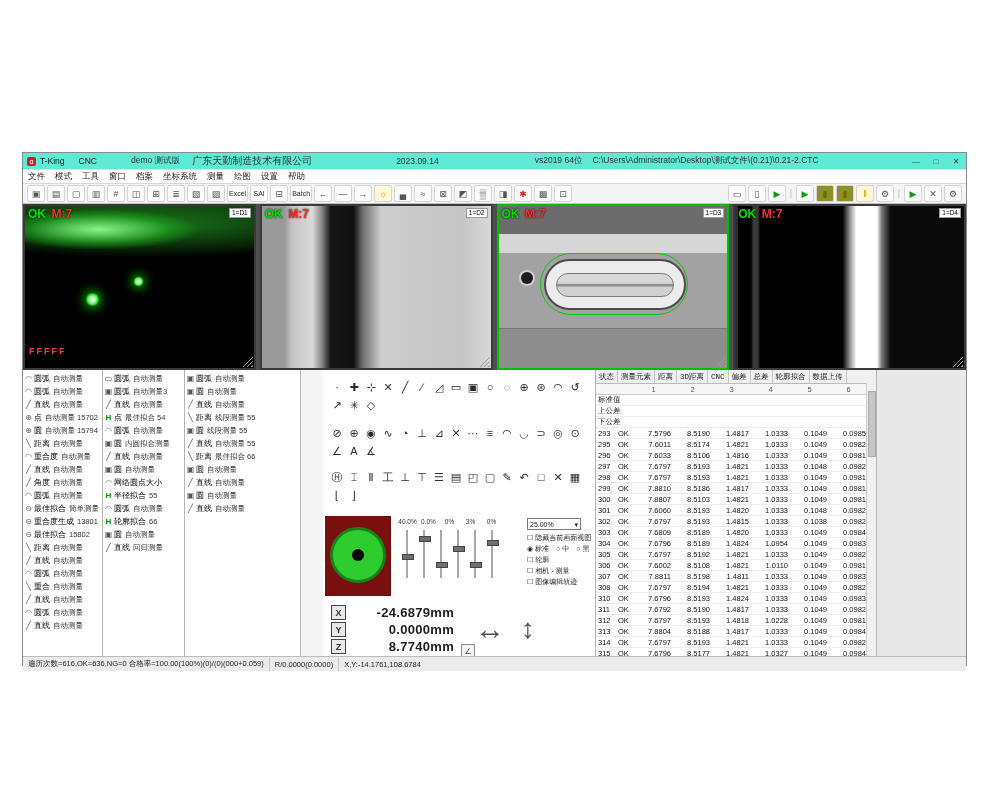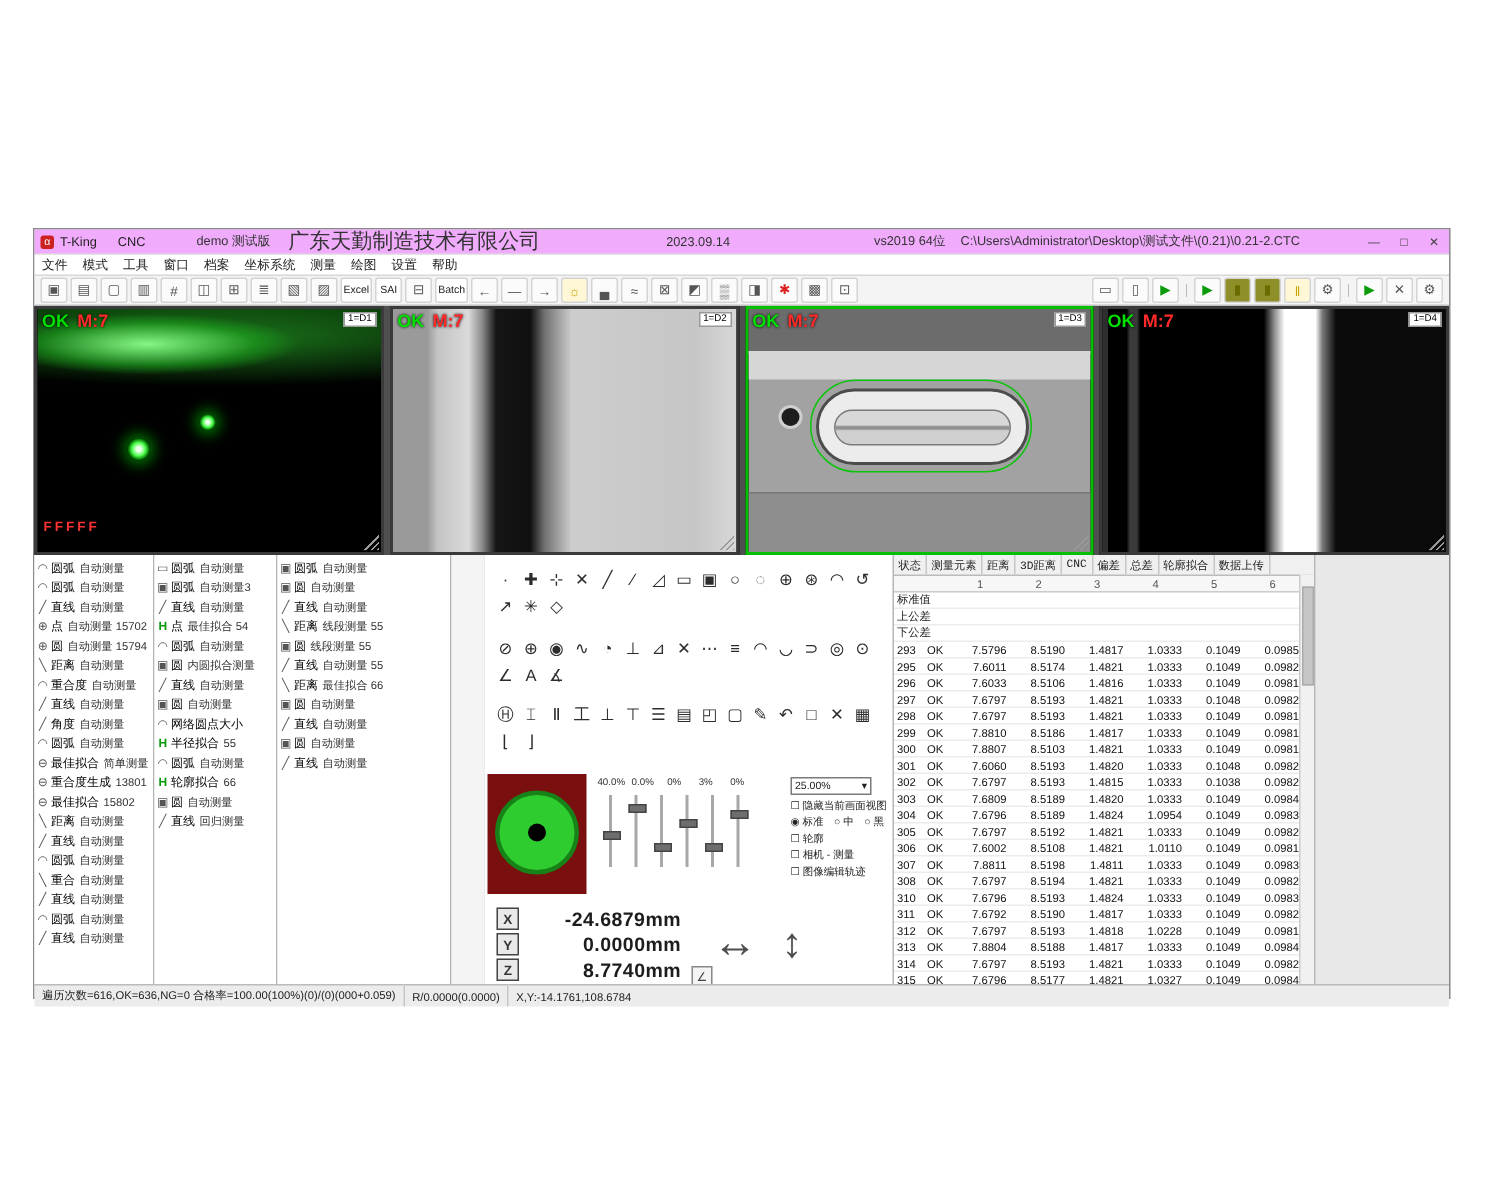--- a/index.html
+++ b/index.html
@@ -1,26 +1,26 @@
 <!DOCTYPE html>
 <html><head>
 <meta charset="utf-8">
 <style>
   html,body{margin:0;padding:0;background:#fff;}
   body{font-family:"Liberation Sans","DejaVu Sans",sans-serif;-webkit-font-smoothing:antialiased;}
   .page{position:relative;width:1000px;height:789px;background:#fff;overflow:hidden;}
   .window{position:absolute;left:22px;top:152px;width:945px;height:514px;background:#f0f0f0;border:1px solid #8a8a8a;box-sizing:border-box;font-size:9px;color:#111;}
 
   
-  .titlebar{height:16px;background:#f0abfc;display:flex;align-items:center;border-bottom:1px solid #e2e2e2;white-space:nowrap;overflow:hidden;}
+  .titlebar{height:16px;background:#5eead4;display:flex;align-items:center;border-bottom:1px solid #e2e2e2;white-space:nowrap;overflow:hidden;}
   .logo{width:9px;height:9px;margin-left:4px;background:#c22;color:#fff;font-size:7px;display:flex;align-items:center;justify-content:center;border-radius:2px;}
   .t-app{margin-left:4px;font-size:8.5px;color:#222;}
   .t-mode{margin-left:14px;font-size:8.5px;color:#222;}
   .t-demo{margin-left:34px;font-size:8.5px;color:#333;}
-  .t-co{margin-left:12px;font-size:14px;color:#333;}
+  .t-co{margin-left:12px;font-size:10px;color:#333;}
   .t-date{margin-left:84px;font-size:8.5px;color:#333;}
   .t-build{margin-left:96px;font-size:8.5px;color:#333;}
   .t-path{margin-left:10px;font-size:8.5px;color:#333;}
   .t-ctrls{margin-left:auto;display:flex;height:100%;}
   .t-btn{width:20px;display:flex;align-items:center;justify-content:center;font-size:8px;color:#444;}
 
   
   .menubar{height:13px;background:#fff;display:flex;align-items:center;border-bottom:1px solid #d8d8d8;}
   .menu-item{padding:0 5px;font-size:8.5px;color:#222;}
 

